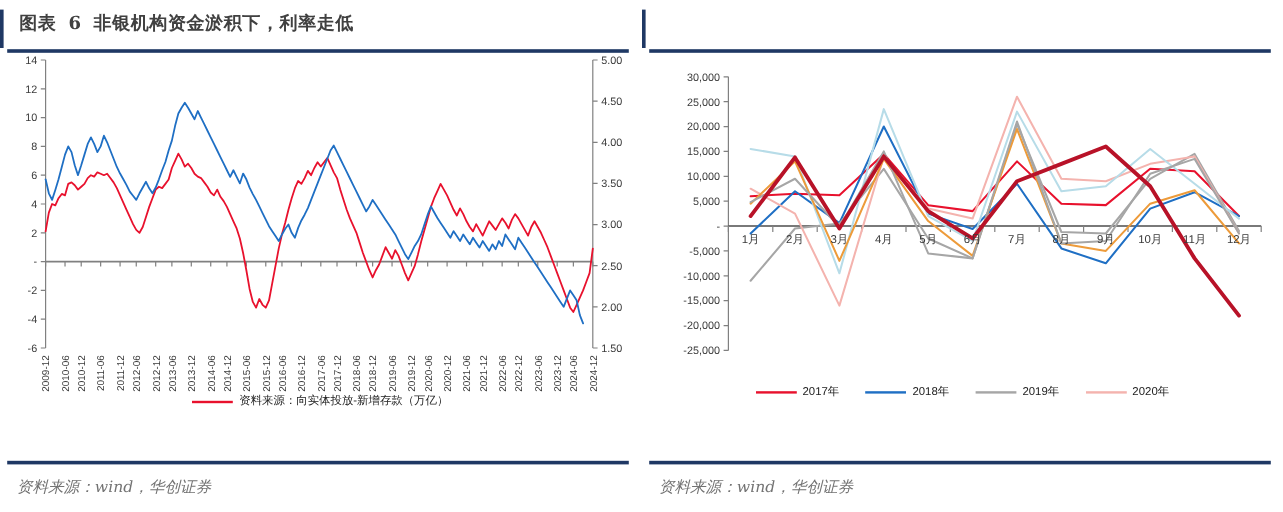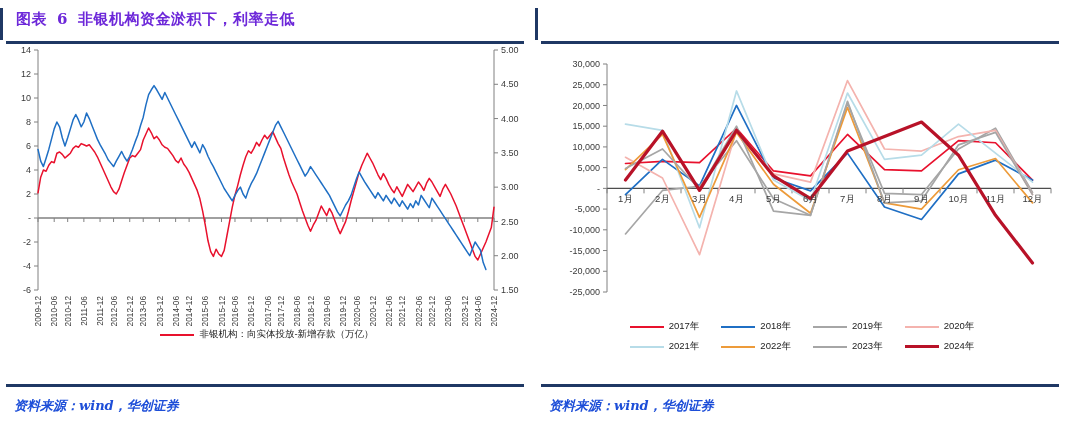--- a/index.html
+++ b/index.html
@@ -12,30 +12,30 @@
   .panel{position:absolute;top:0;height:427px;width:534px;}
   .panel-left{left:0;}
   .panel-right{left:535px;}
 
   
   .vbar{position:absolute;left:0;top:8px;width:3px;height:32px;background:#1f3864;}
 
   .title{
     position:absolute;left:16px;top:10px;
     font-family:"DejaVu Serif","Liberation Serif",serif;
-    font-weight:bold;font-size:15px;color:#6d28d9;
+    font-weight:bold;font-size:15px;color:#404040;
     letter-spacing:0.5px;white-space:nowrap;
   }
   .title .num{margin-right:10px;}
   .rule-top{position:absolute;left:6px;right:10px;top:41px;height:3px;background:#1f3864;}
   .rule-bot{position:absolute;left:6px;right:10px;bottom:40px;height:3px;background:#1f3864;}
   .source{
     position:absolute;left:14px;bottom:12px;
     font-family:"DejaVu Serif","Liberation Serif",serif;
-    font-style:italic;font-weight:bold;font-size:13px;color:#1d4ed8;
+    font-style:italic;font-weight:normal;font-size:13px;color:#737373;
     white-space:nowrap;
     margin-top:32px;
   }
 
   .plot{position:absolute;}
 
   .legend{position:absolute;font-size:9.5px;color:#222;}
   .legend-row{display:flex;justify-content:center;gap:4px;}
   .lg-item{display:flex;align-items:center;gap:5px;margin:0 9px;}
   .lg-line{display:inline-block;width:34px;height:0;border-top-style:solid;}
@@ -159,21 +159,21 @@
           <text x="0" y="0" text-anchor="end" font-size="8.3" fill="#3a3a3a" font-family="Liberation Sans, sans-serif" transform="translate(481.01065088757395,260) rotate(-90)">2024-06</text>
           <line x1="494" y1="182" x2="494" y2="186" stroke="#808080" stroke-width="1"></line>
           <text x="0" y="0" text-anchor="end" font-size="8.3" fill="#3a3a3a" font-family="Liberation Sans, sans-serif" transform="translate(497.2,260) rotate(-90)">2024-12</text>
           <polyline points="38.00,156.80 40.70,141.20 43.40,134.00 46.09,135.20 48.79,129.20 51.49,125.60 54.19,126.80 56.89,117.20 59.59,116.00 62.28,118.40 64.98,122.00 67.68,119.60 70.38,117.20 73.08,112.40 75.78,110.00 78.47,111.20 81.17,107.60 83.87,108.80 86.57,110.00 89.27,108.80 91.96,112.40 94.66,116.00 97.36,120.80 100.06,126.80 102.76,132.80 105.46,138.80 108.15,144.80 110.85,150.80 113.55,155.60 116.25,158.00 118.95,153.20 121.64,144.80 124.34,136.40 127.04,129.20 129.74,122.00 132.44,119.60 135.14,120.80 137.83,117.20 140.53,113.60 143.23,104.00 145.93,98.00 148.63,92.00 151.33,96.80 154.02,102.80 156.72,100.40 159.42,104.00 162.12,108.80 164.82,111.20 167.51,112.40 170.21,116.00 172.91,119.60 175.61,124.40 178.31,126.80 181.01,122.00 183.70,128.00 186.40,131.60 189.10,136.40 191.80,142.40 194.50,148.40 197.20,154.40 199.89,162.80 202.59,174.80 205.29,189.20 207.99,204.80 210.69,215.60 213.38,220.40 216.08,213.20 218.78,218.00 221.48,220.40 224.18,214.40 226.88,200.00 229.57,185.60 232.27,171.20 234.97,159.20 237.67,149.60 240.37,138.80 243.07,129.20 245.76,120.80 248.46,114.80 251.16,117.20 253.86,112.40 256.56,106.40 259.25,110.00 261.95,104.00 264.65,99.20 267.35,102.80 270.05,99.20 272.75,95.60 275.44,101.60 278.14,107.60 280.84,112.40 283.54,122.00 286.24,130.40 288.93,138.80 291.63,146.00 294.33,152.00 297.03,158.00 299.73,166.40 302.43,174.80 305.12,182.00 307.82,189.20 310.52,195.20 313.22,189.20 315.92,184.40 318.62,177.20 321.31,170.00 324.01,174.80 326.71,179.60 329.41,172.40 332.11,177.20 334.80,184.40 337.50,191.60 340.20,197.60 342.90,191.60 345.60,185.60 348.30,176.00 350.99,165.20 353.69,155.60 356.39,146.00 359.09,136.40 361.79,129.20 364.49,123.20 367.18,117.20 369.88,122.00 372.58,126.80 375.28,132.80 377.98,138.80 380.67,143.60 383.37,137.60 386.07,142.40 388.77,148.40 391.47,153.20 394.17,156.80 396.86,150.80 399.56,155.60 402.26,160.40 404.96,154.40 407.66,148.40 410.36,152.00 413.05,155.60 415.75,150.80 418.45,146.00 421.15,149.60 423.85,154.40 426.54,147.20 429.24,142.40 431.94,146.00 434.64,150.80 437.34,155.60 440.04,160.40 442.73,153.20 445.43,148.40 448.13,153.20 450.83,158.00 453.53,164.00 456.22,170.00 458.92,177.20 461.62,184.40 464.32,191.60 467.02,198.80 469.72,206.00 472.41,213.20 475.11,220.40 477.81,224.00 480.51,218.00 483.21,212.00 485.91,206.00 488.60,198.80 491.30,191.60 494.00,171.20" fill="none" stroke="#e8112d" stroke-width="1.5" stroke-linejoin="round" stroke-linecap="round"></polyline>
           <polyline points="38.00,113.43 40.70,125.09 43.40,130.57 46.09,122.34 48.79,113.43 51.49,103.14 54.19,92.86 56.89,86.00 59.59,90.80 62.28,101.77 64.98,110.00 67.68,101.77 70.38,92.86 73.08,83.94 75.78,78.46 78.47,83.94 81.17,90.80 83.87,86.00 86.57,77.09 89.27,82.57 91.96,89.43 94.66,96.29 97.36,103.14 100.06,108.63 102.76,113.43 105.46,118.23 108.15,123.71 110.85,127.14 113.55,130.57 116.25,125.09 118.95,120.29 121.64,115.49 124.34,120.97 127.04,125.09 129.74,120.29 132.44,113.43 135.14,105.89 137.83,99.03 140.53,89.43 143.23,81.20 145.93,68.86 148.63,58.57 151.33,53.77 154.02,49.66 156.72,53.77 159.42,58.57 162.12,63.37 164.82,56.51 167.51,62.00 170.21,67.49 172.91,72.97 175.61,78.46 178.31,83.94 181.01,89.43 183.70,94.91 186.40,100.40 189.10,105.89 191.80,111.37 194.50,105.89 197.20,111.37 199.89,116.86 202.59,108.63 205.29,113.43 207.99,120.29 210.69,125.77 213.38,130.57 216.08,136.06 218.78,141.54 221.48,147.03 224.18,152.51 226.88,156.63 229.57,160.74 232.27,164.86 234.97,159.37 237.67,154.57 240.37,151.14 243.07,158.00 245.76,162.11 248.46,153.89 251.16,147.71 253.86,142.91 256.56,137.43 259.25,130.57 261.95,123.71 264.65,116.86 267.35,110.00 270.05,103.14 272.75,96.29 275.44,89.43 278.14,85.31 280.84,90.80 283.54,96.29 286.24,101.77 288.93,107.26 291.63,112.74 294.33,118.23 297.03,123.71 299.73,129.20 302.43,134.69 305.12,140.17 307.82,136.06 310.52,130.57 313.22,134.69 315.92,138.80 318.62,142.91 321.31,147.03 324.01,151.14 326.71,155.26 329.41,159.37 332.11,164.86 334.80,170.34 337.50,175.83 340.20,179.94 342.90,174.46 345.60,168.97 348.30,164.86 350.99,159.37 353.69,151.14 356.39,142.91 359.09,136.06 361.79,140.86 364.49,145.66 367.18,149.77 369.88,153.89 372.58,158.00 375.28,162.11 377.98,156.63 380.67,160.74 383.37,164.86 386.07,159.37 388.77,163.49 391.47,167.60 394.17,162.11 396.86,166.23 399.56,170.34 402.26,164.86 404.96,168.97 407.66,173.09 410.36,167.60 413.05,171.71 415.75,164.86 418.45,168.97 421.15,159.37 423.85,163.49 426.54,167.60 429.24,171.71 431.94,162.11 434.64,166.23 437.34,170.34 440.04,174.46 442.73,178.57 445.43,182.69 448.13,186.80 450.83,190.91 453.53,195.03 456.22,199.14 458.92,203.26 461.62,207.37 464.32,211.49 467.02,215.60 469.72,219.71 472.41,212.86 475.11,206.00 477.81,210.11 480.51,214.23 483.21,226.57 485.91,233.43" fill="none" stroke="#1f6fc4" stroke-width="1.5" stroke-linejoin="round" stroke-linecap="round"></polyline>
         </svg>
         <div class="legend" style="left: 0px; top: 292px; width: 534px;">
           <div class="legend-row">
             <div class="lg-item">
               <span class="lg-line" style="border-top-width: 2px; border-top-color: rgb(232, 17, 45);"></span>
-              <span class="lg-txt">非银机构：向实体投放-新增存款（万亿）</span>
+              <span class="lg-txt">资料来源：向实体投放-新增存款（万亿）</span>
             </div>
           </div>
         </div>
       </div>
 
     <div class="rule-bot"></div>
     <div class="source">资料来源：wind，华创证券</div>
   </div>
 
   <div class="panel panel-right">
@@ -254,38 +254,20 @@
             </div>
             <div class="lg-item">
               <span class="lg-line" style="border-top-width: 2px; border-top-color: rgb(166, 166, 166);"></span>
               <span class="lg-txt">2019年</span>
             </div>
             <div class="lg-item">
               <span class="lg-line" style="border-top-width: 2px; border-top-color: rgb(244, 179, 174);"></span>
               <span class="lg-txt">2020年</span>
             </div>
           </div>
-          <div class="legend-row" style="margin-top: 7px;">
-            <div class="lg-item">
-              <span class="lg-line" style="border-top-width: 2px; border-top-color: rgb(183, 220, 232);"></span>
-              <span class="lg-txt">2021年</span>
-            </div>
-            <div class="lg-item">
-              <span class="lg-line" style="border-top-width: 2px; border-top-color: rgb(237, 155, 58);"></span>
-              <span class="lg-txt">2022年</span>
-            </div>
-            <div class="lg-item">
-              <span class="lg-line" style="border-top-width: 2px; border-top-color: rgb(166, 166, 166);"></span>
-              <span class="lg-txt">2023年</span>
-            </div>
-            <div class="lg-item">
-              <span class="lg-line" style="border-top-width: 3px; border-top-color: rgb(184, 18, 40);"></span>
-              <span class="lg-txt">2024年</span>
-            </div>
-          </div>
         </div>
       </div>
 
     <div class="rule-bot"></div>
     <div class="source">资料来源：wind，华创证券</div>
   </div>
 
 </div>
 
 </body></html>

